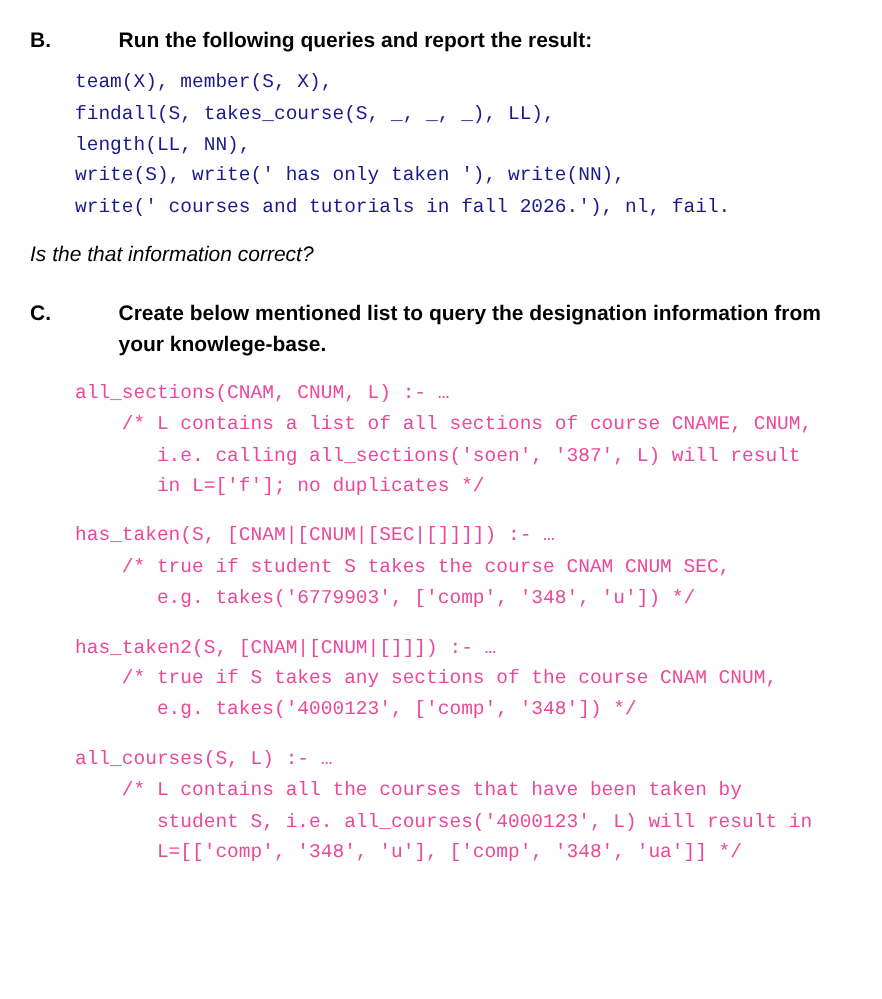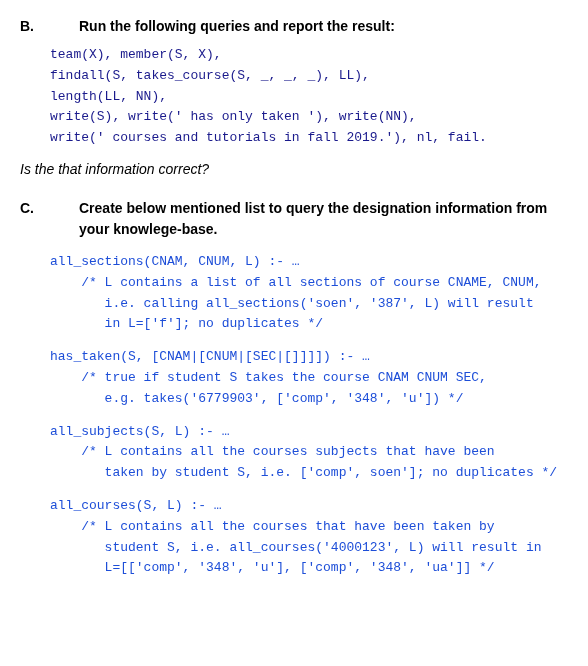--- a/index.html
+++ b/index.html
@@ -62,40 +62,40 @@
       margin-bottom: 4px;
     }
 
     .predicate-block {
       margin-bottom: 12px;
     }
 
     .predicate-code {
       font-family: 'Courier New', Courier, monospace;
       font-size: 13px;
-      color: #1d4ed8;
+      color: #ec4899;
       margin-left: 30px;
       white-space: pre;
       line-height: 1.6;
     }
   </style>
 </head>
 <body>
 
 <div class="section">
   <div class="section-header">
     <span class="section-label">B.</span>
     <span class="section-text">Run the following queries and report the result:</span>
   </div>
 
   <div class="code-block">team(X), member(S, X),
 findall(S, takes_course(S, _, _, _), LL),
 length(LL, NN),
 write(S), write(' has only taken '), write(NN),
-write(' courses and tutorials in fall 2019.'), nl, fail.</div>
+write(' courses and tutorials in fall 2026.'), nl, fail.</div>
 
   <div class="question-text">Is the that information correct?</div>
 </div>
 
 <div class="section">
   <div class="section-header section-c-header">
     <span class="section-label">C.</span>
     <span class="section-text">Create below mentioned list to query the designation information from your knowlege-base.</span>
   </div>
 
@@ -105,26 +105,26 @@
        i.e. calling all_sections('soen', '387', L) will result
        in L=['f']; no duplicates */</div>
   </div>
 
   <div class="predicate-block">
     <div class="predicate-code">has_taken(S, [CNAM|[CNUM|[SEC|[]]]]) :- …
     /* true if student S takes the course CNAM CNUM SEC,
        e.g. takes('6779903', ['comp', '348', 'u']) */</div>
   </div>
 
+  <div class="predicate-block">
+    <div class="predicate-code">has_taken2(S, [CNAM|[CNUM|[]]]) :- …
+    /* true if S takes any sections of the course CNAM CNUM,
+       e.g. takes('4000123', ['comp', '348']) */</div>
+  </div>
 
-  <div class="predicate-block">
-    <div class="predicate-code">all_subjects(S, L) :- …
-    /* L contains all the courses subjects that have been
-       taken by student S, i.e. ['comp', soen']; no duplicates */</div>
-  </div>
 
   <div class="predicate-block">
     <div class="predicate-code">all_courses(S, L) :- …
     /* L contains all the courses that have been taken by
        student S, i.e. all_courses('4000123', L) will result in
        L=[['comp', '348', 'u'], ['comp', '348', 'ua']] */</div>
   </div>
 
 </div>
 

